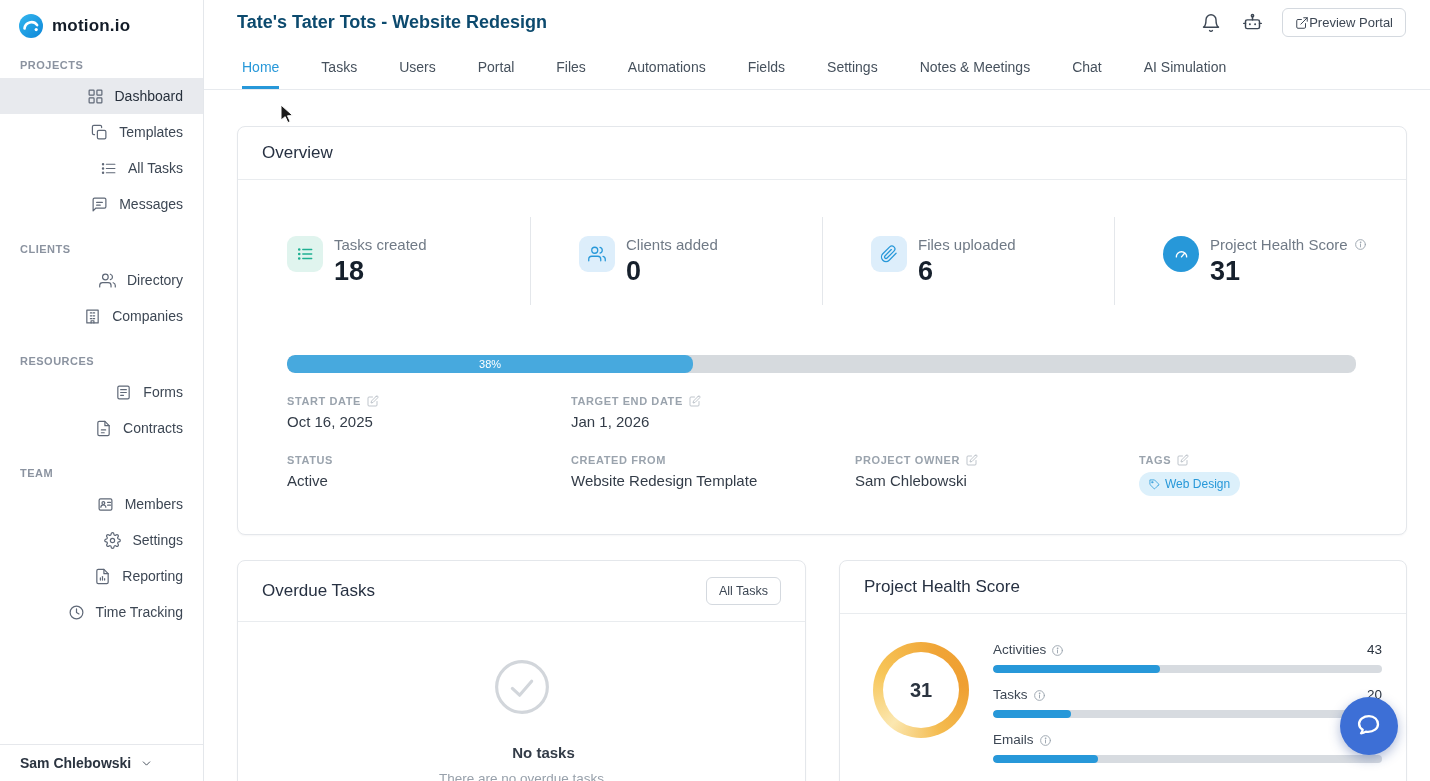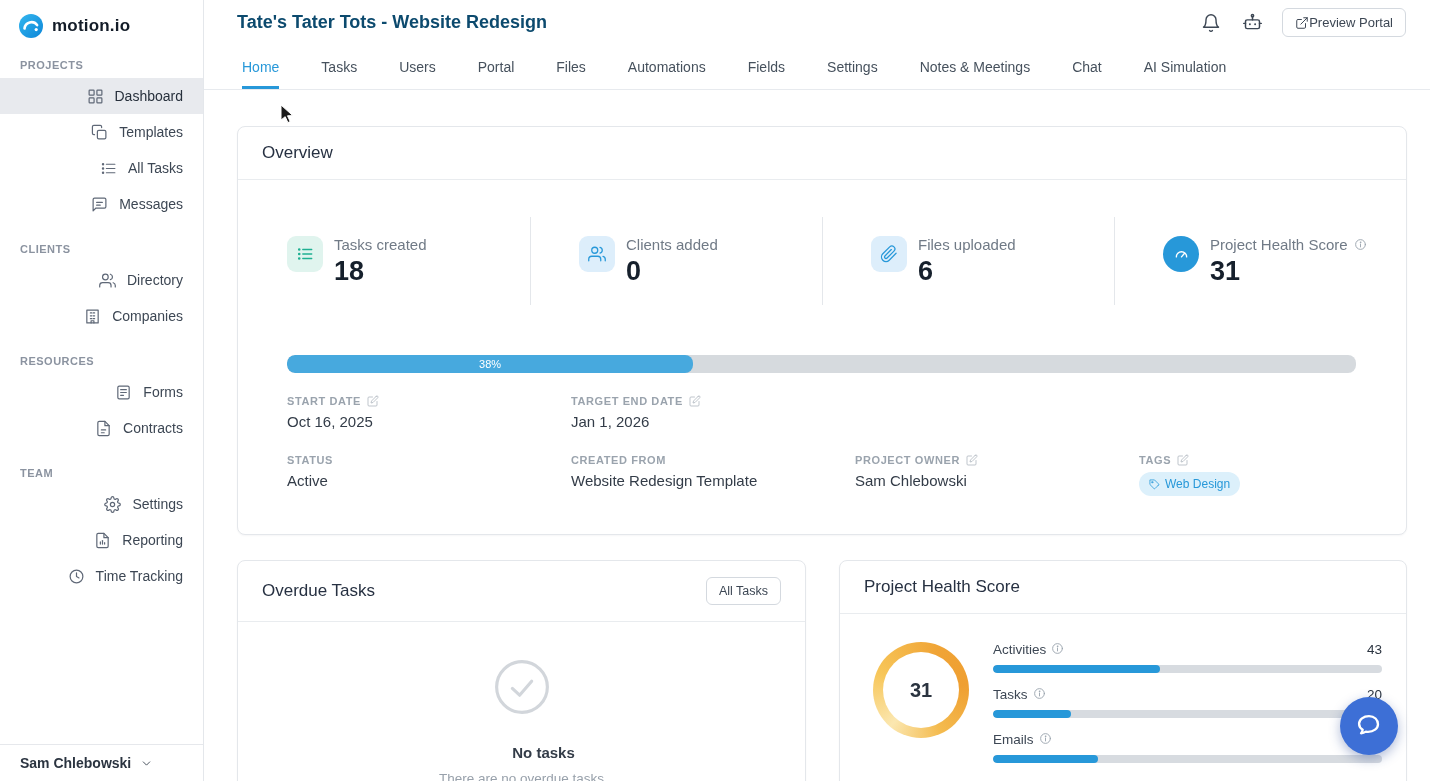--- a/index.html
+++ b/index.html
@@ -91,21 +91,21 @@
   .empty-sub{ margin-top:10px; font-size:13.5px; color:#98a1ab; }
 
   .health-body{ display:flex; gap:24px; padding:28px 24px 0 33px; }
   .donut{ width:96px; height:96px; border-radius:50%; flex-shrink:0; position:relative;
     background:conic-gradient(from 220deg,#fbe7b0,#f7c659 20%,#f0a436 45%,#ef9f31 62%,#f4bb4f 82%,#fbe7b0); }
   .donut::before{ content:""; position:absolute; inset:10px; border-radius:50%; background:#fff; }
   .donut-score{ position:absolute; inset:0; display:flex; align-items:center;
     justify-content:center; font-size:20px; font-weight:600; color:#2b3440; }
   .metrics{ flex:1; padding-top:0; }
   .metric{ margin-bottom:14px; }
-  .metric-row{ display:flex; align-items:flex-start; gap:5px; font-size:13.5px; color:#3d4754; }
+  .metric-row{ display:flex; align-items:flex-end; gap:5px; font-size:13.5px; color:#3d4754; }
   .metric-value{ margin-left:auto; color:#2b3440; }
   .metric-bar{ margin-top:8px; height:8px; border-radius:4px; background:#d7dbe0; overflow:hidden; }
   .metric-bar .fill{ height:100%; border-radius:4px; background:var(--accent); }
 
   .chat-fab{ position:fixed; right:32px; bottom:26px; width:58px; height:58px; border:none;
     border-radius:50%; background:#3d6fd6; box-shadow:0 4px 12px rgba(30,60,140,.35);
     display:flex; align-items:center; justify-content:center; cursor:pointer; }
 
   .cursor{ position:fixed; left:280px; top:104px; pointer-events:none; }
 </style>
@@ -217,20 +217,32 @@
             <path d="M14 2H6a2 2 0 0 0-2 2v16a2 2 0 0 0 2 2h12a2 2 0 0 0 2-2V8z"></path>
             <polyline points="14 2 14 8 20 8"></polyline>
             <line x1="9" y1="14" x2="15" y2="14"></line>
             <line x1="9" y1="18" x2="13" y2="18"></line>
           </svg>
         </span>
       <span>Contracts</span>
     </div>
 
     <div class="section-title">TEAM</div>
+    <div class="nav-item">
+      <span>
+          <svg class="icn" width="17" height="17" viewBox="0 0 24 24">
+            <rect x="3" y="4" width="18" height="16" rx="2"></rect>
+            <circle cx="9" cy="10" r="2"></circle>
+            <path d="M5.5 16a3.5 3.5 0 0 1 7 0"></path>
+            <line x1="15" y1="9" x2="19" y2="9"></line>
+            <line x1="15" y1="13" x2="19" y2="13"></line>
+          </svg>
+        </span>
+      <span>Members</span>
+    </div>
     <div class="nav-item">
       <span>
           <svg class="icn" width="17" height="17" viewBox="0 0 24 24">
             <circle cx="12" cy="12" r="3"></circle>
             <path d="M19.4 15a1.65 1.65 0 0 0 .33 1.82l.06.06a2 2 0 0 1 0 2.83 2 2 0 0 1-2.83 0l-.06-.06a1.65 1.65 0 0 0-1.82-.33 1.65 1.65 0 0 0-1 1.51V21a2 2 0 0 1-2 2 2 2 0 0 1-2-2v-.09A1.65 1.65 0 0 0 9 19.4a1.65 1.65 0 0 0-1.82.33l-.06.06a2 2 0 0 1-2.83 0 2 2 0 0 1 0-2.83l.06-.06a1.65 1.65 0 0 0 .33-1.82 1.65 1.65 0 0 0-1.51-1H3a2 2 0 0 1-2-2 2 2 0 0 1 2-2h.09A1.65 1.65 0 0 0 4.6 9a1.65 1.65 0 0 0-.33-1.82l-.06-.06a2 2 0 0 1 0-2.83 2 2 0 0 1 2.83 0l.06.06a1.65 1.65 0 0 0 1.82.33H9a1.65 1.65 0 0 0 1-1.51V3a2 2 0 0 1 2-2 2 2 0 0 1 2 2v.09a1.65 1.65 0 0 0 1 1.51 1.65 1.65 0 0 0 1.82-.33l.06-.06a2 2 0 0 1 2.83 0 2 2 0 0 1 0 2.83l-.06.06a1.65 1.65 0 0 0-.33 1.82V9a1.65 1.65 0 0 0 1.51 1H21a2 2 0 0 1 2 2 2 2 0 0 1-2 2h-.09a1.65 1.65 0 0 0-1.51 1z"></path>
           </svg>
         </span>
       <span>Settings</span>
     </div>
     <div class="nav-item">

